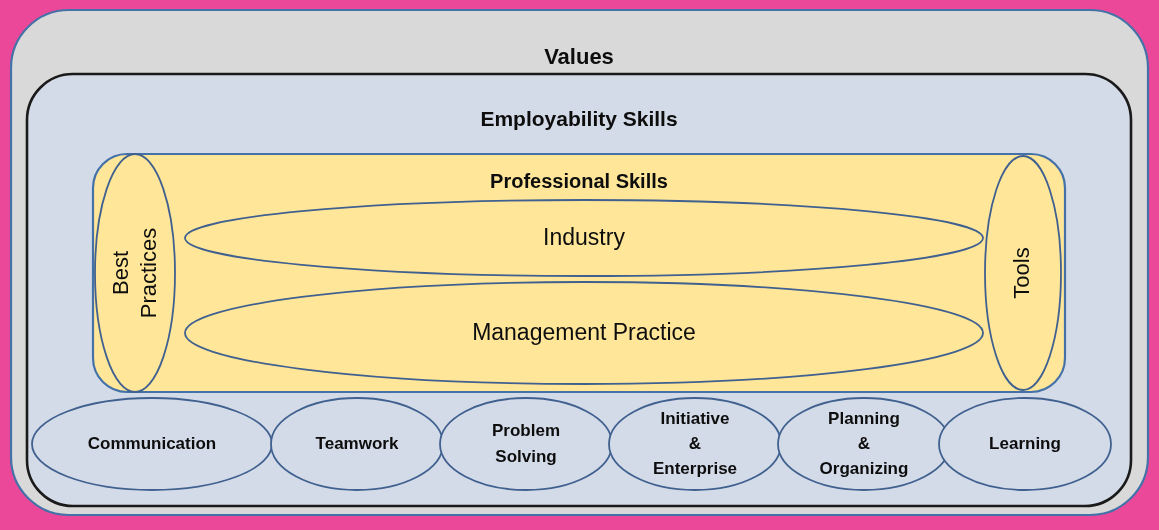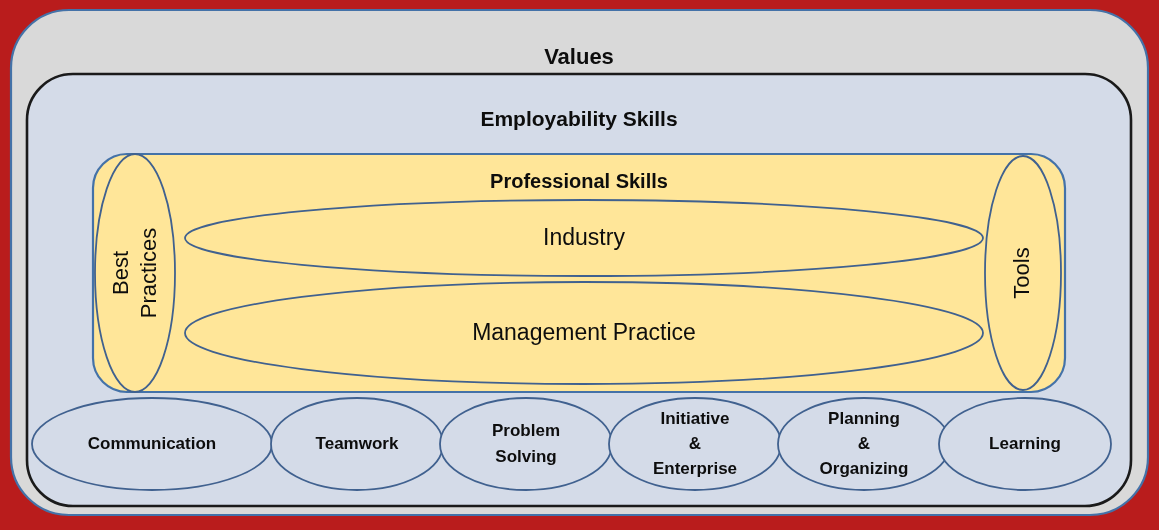--- a/index.html
+++ b/index.html
@@ -7,21 +7,21 @@
     padding: 0;
     background: #ffffff;
   }
   body {
     font-family: "Liberation Sans", sans-serif;
   }
   #stage {
     position: relative;
     width: 1159px;
     height: 530px;
-    background: #b91c1c;
+    background: #ec4899;
     overflow: hidden;
   }
   #diagram-svg {
     position: absolute;
     left: 0;
     top: 0;
     width: 1159px;
     height: 530px;
   }
   .lbl {

